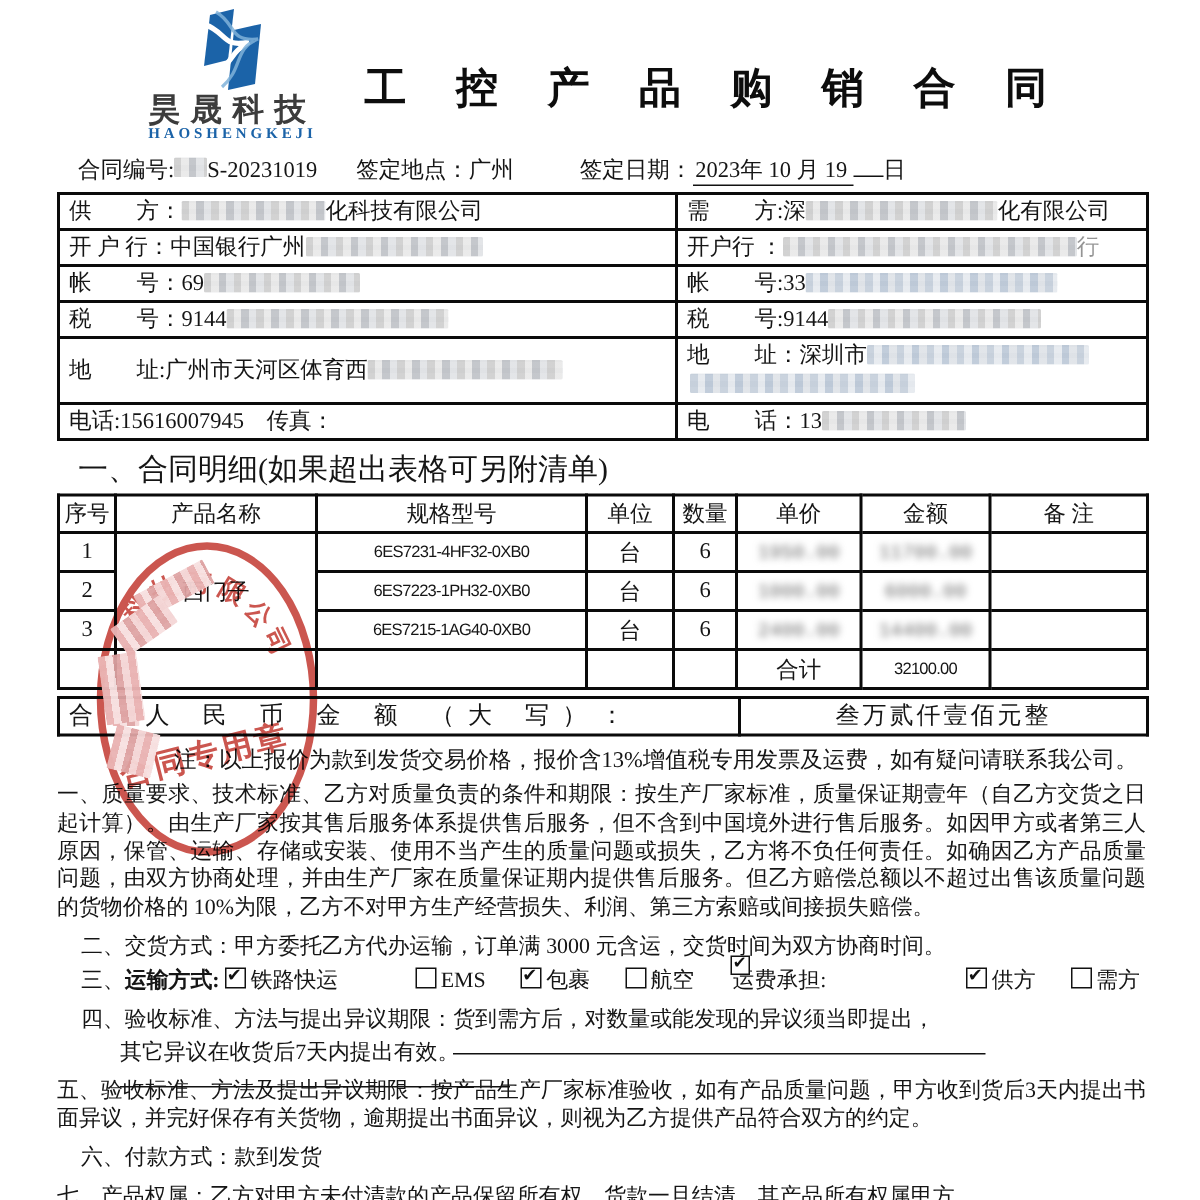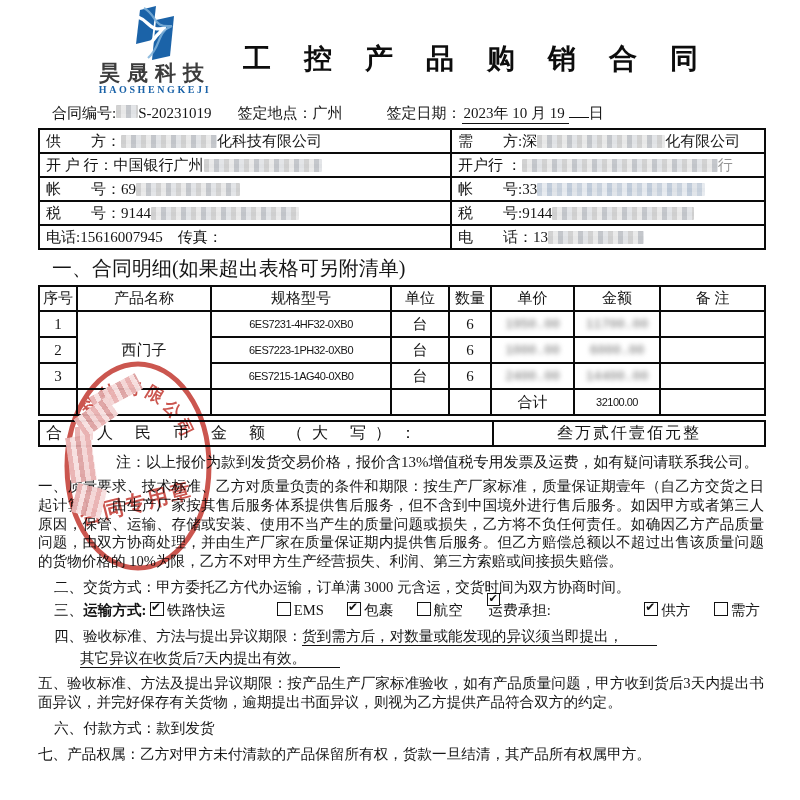--- a/index.html
+++ b/index.html
@@ -55,21 +55,21 @@
   .words td{border:2px solid #0a0a0a;height:21px;padding:1px 6px;}
   .words .wl{letter-spacing:9px;}
   .words .wv{text-align:center;letter-spacing:2px;}
 
   
   .note{font-size:15px;margin:6px 0 5px 78px;}
   .clause{font-size:14.6px;line-height:1.29;margin:0 0 4px 0;text-align:justify;}
   .clause.sp{margin-top:7px;}
   .clause.ind{margin-left:16px;}
   .bold{font-weight:bold;}
-  .ul{border-bottom:1.5px solid #111;padding-bottom:1px;}
+  .ul{border-bottom:1.5px solid #111;padding-bottom:14px;}
   .ul.trail{padding-right:34px;}
   .c4line2{display:block;margin:3px 0 0 26px;}
 
   
   .cb{display:inline-block;width:12px;height:12px;border:1.6px solid #111;vertical-align:-1px;
       position:relative;background:#fff;}
   .cb.checked::after{content:"✔";position:absolute;left:0px;top:-3px;font-size:12px;color:#111;}
   .cb-lab{margin:0 4px 0 3px;}
   .cbgap1{display:inline-block;width:40px;} .cbgap2{display:inline-block;width:12px;}
   .cbgap3{display:inline-block;width:86px;}
@@ -130,20 +130,24 @@
         <td><span class="plabel">开 户 行：</span><span>中国银行广州</span><span class="rd" style="width:118px"></span></td>
         <td><span class="plabel">开户行 ：</span><span class="rd" style="width:196px"></span><span class="faint">行</span></td>
       </tr>
       <tr>
         <td><span class="plabel">帐　　号：</span><span>69</span><span class="rd" style="width:104px"></span></td>
         <td><span class="plabel">帐　　号:</span><span>33</span><span class="rd bluish" style="width:168px"></span></td>
       </tr>
       <tr>
         <td><span class="plabel">税　　号：</span><span>9144</span><span class="rd" style="width:148px"></span></td>
         <td><span class="plabel">税　　号:</span><span>9144</span><span class="rd" style="width:142px"></span></td>
+      </tr>
+      <tr class="addr-row">
+        <td><span class="plabel">地　　址:</span><span>广州市天河区体育西</span><span class="rd" style="width:130px"></span></td>
+        <td><span class="plabel">地　　址：</span><span>深圳市</span><span class="rd bluish" style="width:148px"></span><br><span class="rd bluish" style="width:150px;margin-left:2px"></span></td>
       </tr>
       <tr>
         <td><span class="plabel">电话:</span><span>15616007945</span><span class="plabel">　传真：</span></td>
         <td><span class="plabel">电　　话：</span><span>13</span><span class="rd" style="width:96px"></span></td>
       </tr>
     </tbody>
       </table>
 
     <div class="sec-head">一、合同明细(如果超出表格可另附清单)</div>
 

